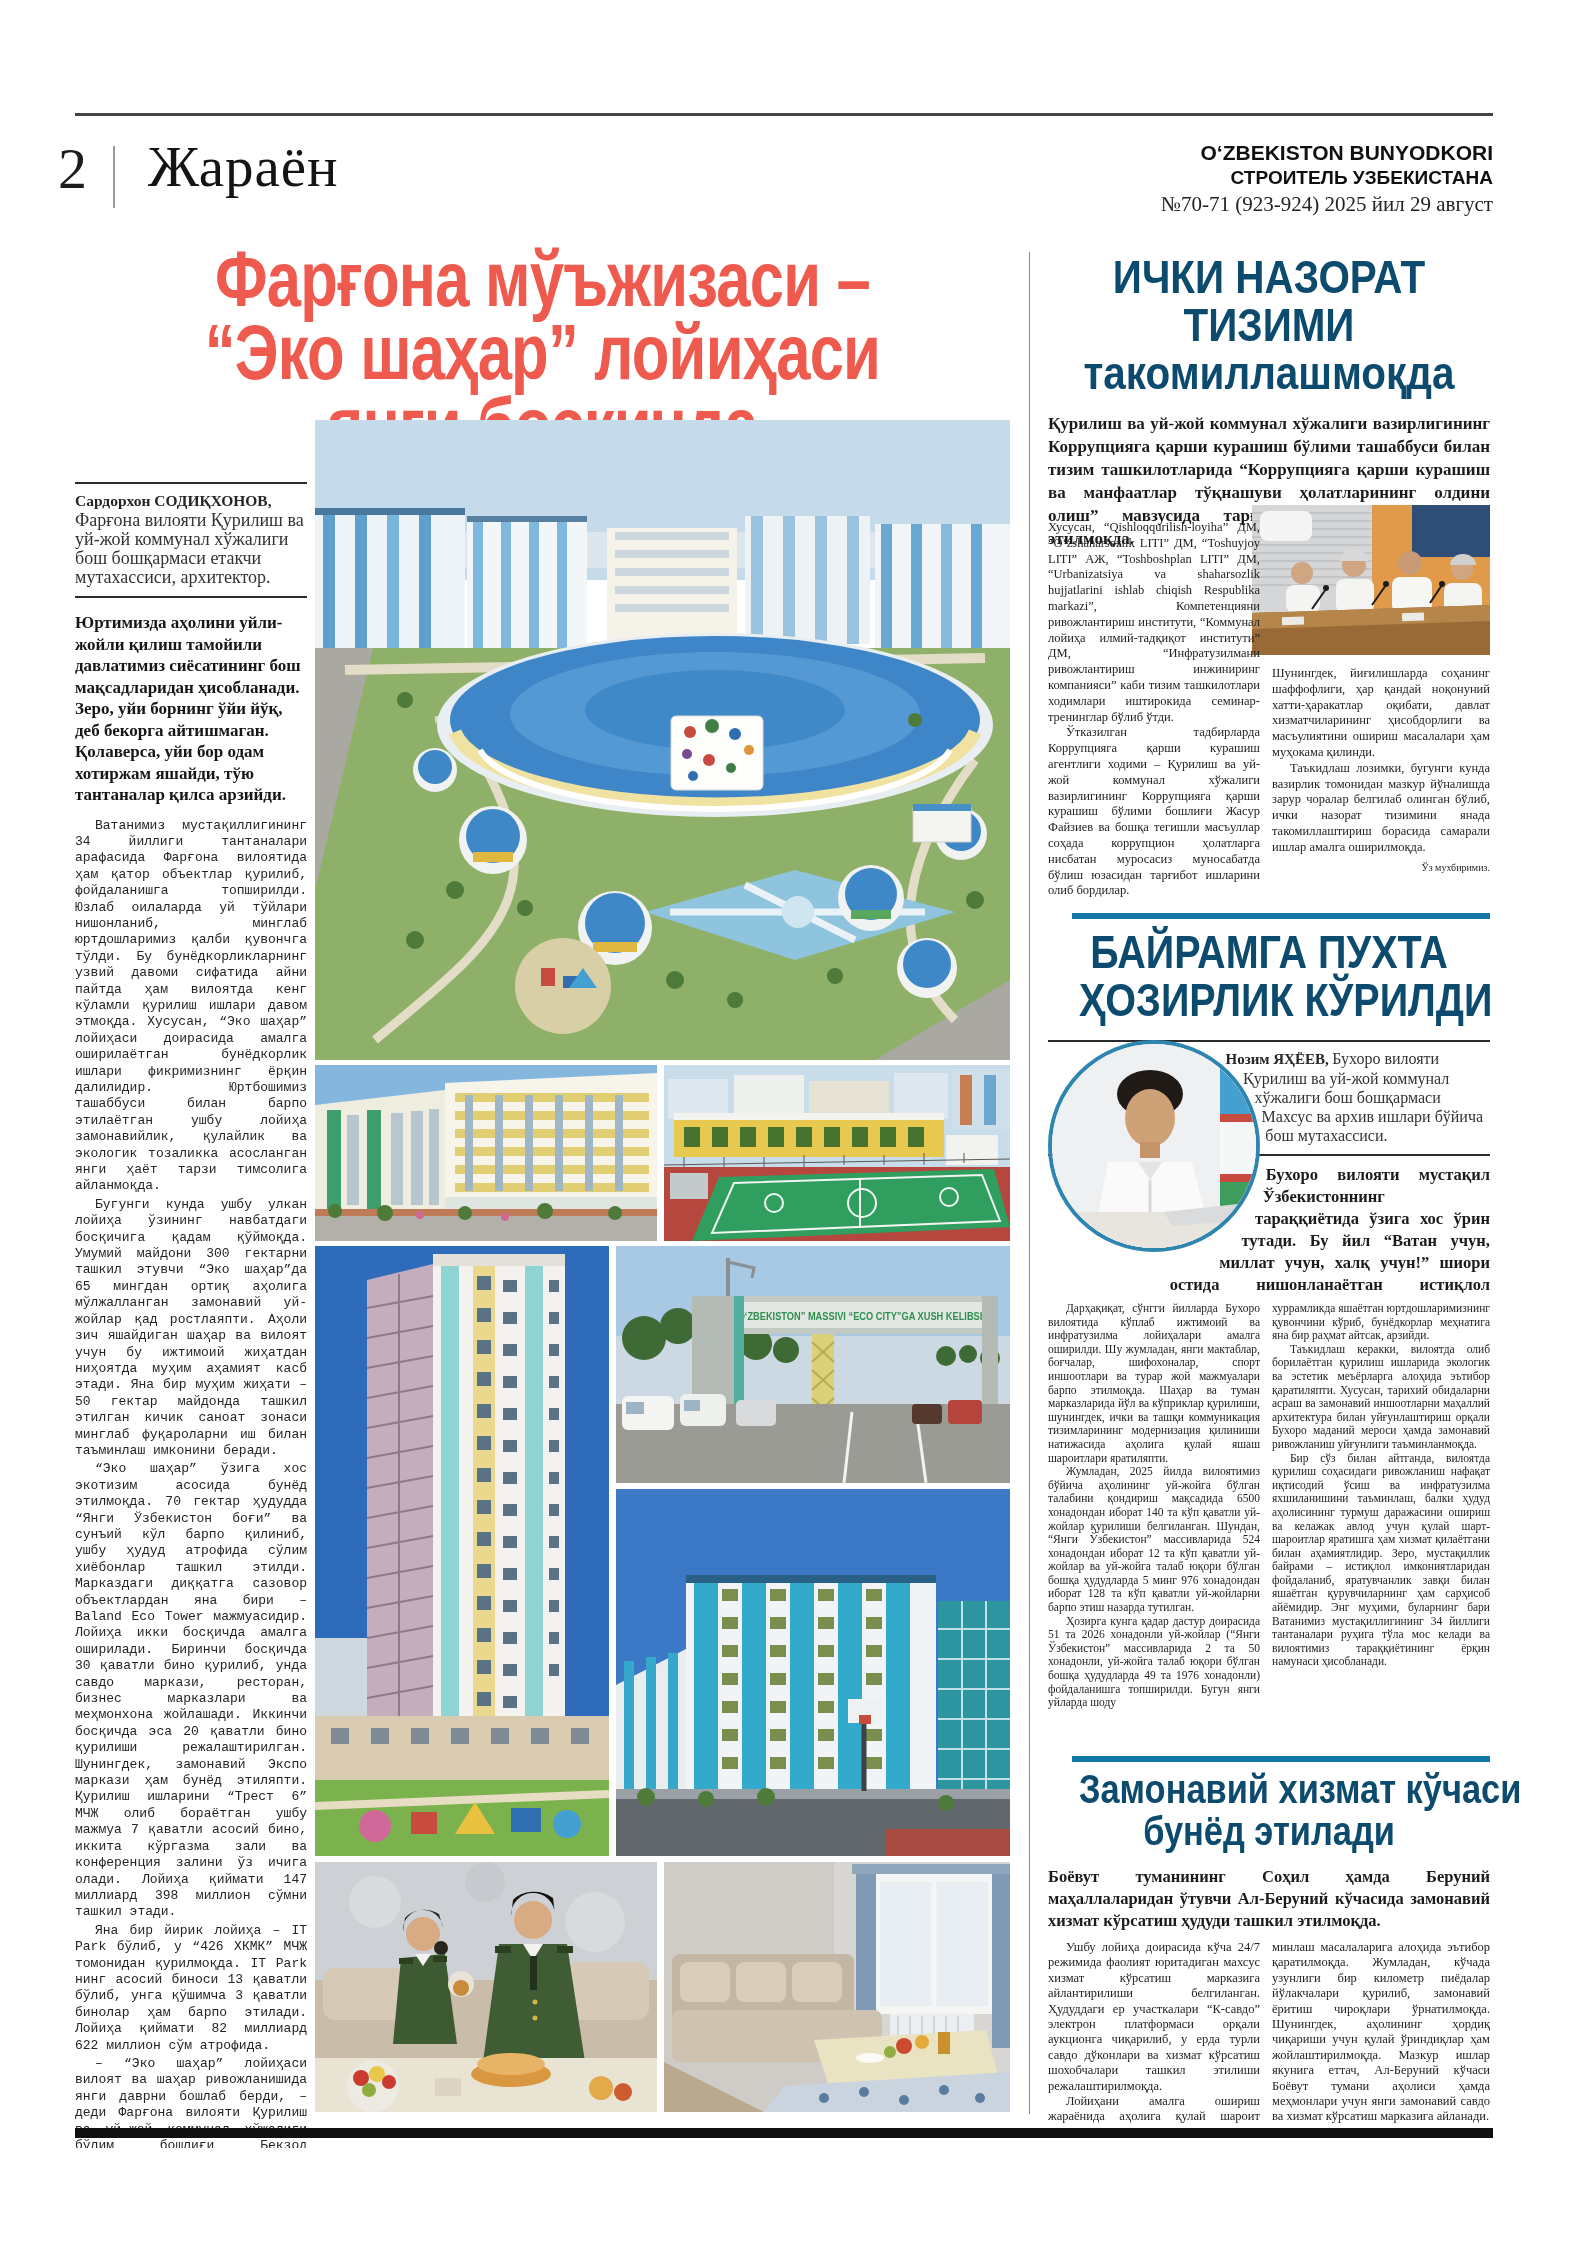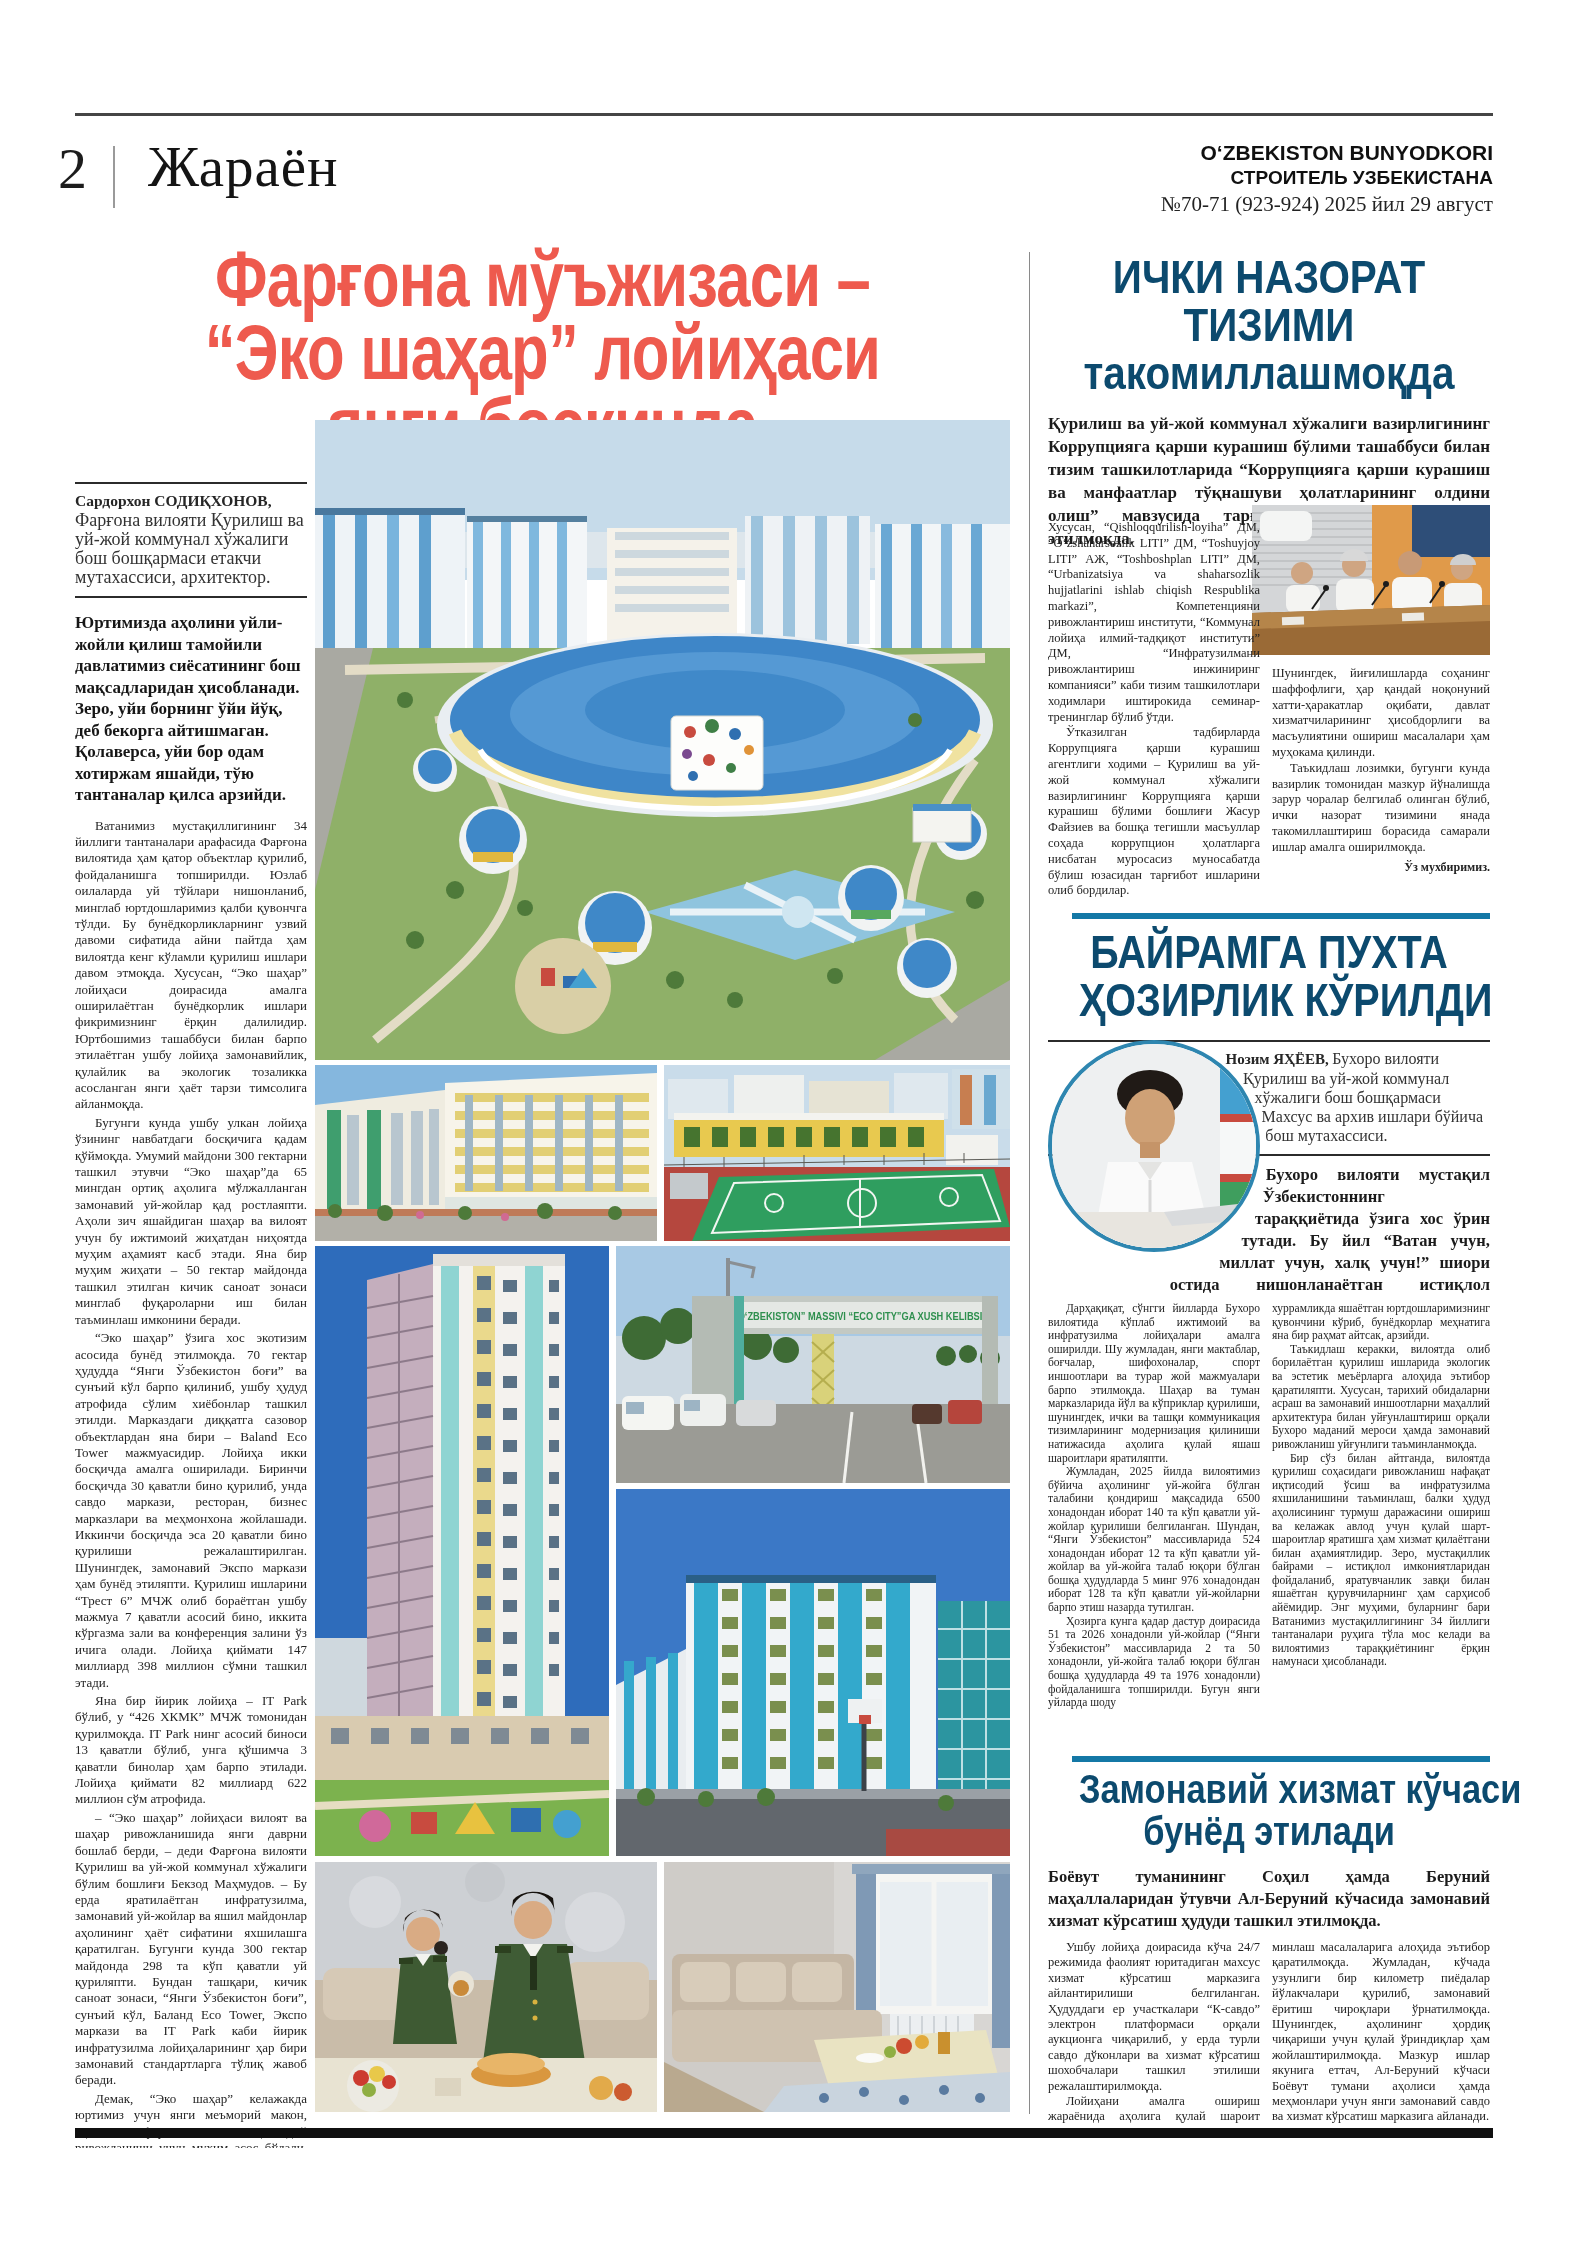--- a/index.html
+++ b/index.html
@@ -3,21 +3,21 @@
 <meta charset="utf-8">
 <style>
   html,body{margin:0;padding:0;background:#ffffff;}
   .page{position:relative;width:1588px;height:2246px;background:#fff;overflow:hidden;
         font-family:"Liberation Serif",serif;color:#262626;}
   .abs{position:absolute;}
   .rule{background:#454545;}
   .serif{font-family:"Liberation Serif",serif;}
   .sans{font-family:"Liberation Sans",sans-serif;}
   .jtext{text-align:justify;}
-  .jtext p{margin:0 0 2px 0;text-indent:20px;}
+  .jtext p{margin:0 0 2px 0;text-indent:20px;font-family:Liberation Mono, monospace;}
   
   .pagenum{font-size:58px;color:#1c1c1c;line-height:1;}
   .section-title{font-size:57px;color:#141414;line-height:1;letter-spacing:1px;}
   .brand{font-weight:bold;color:#101010;text-align:right;line-height:1.25;}
   .issue{color:#222;text-align:right;}
   
   .headline{width:935px;text-align:center;color:#ee5a4e;font-family:"Liberation Sans",sans-serif;
             font-weight:bold;}
   .headline .hl{font-size:77px;line-height:73px;transform:scaleX(0.80);transform-origin:50% 50%;
             white-space:nowrap;letter-spacing:-1px;}
@@ -29,21 +29,21 @@
   .bodytext{font-size:13px;line-height:16.4px;color:#242424;}
   
   .blue{color:#0c4a6e;}
   .btitle{width:442px;text-align:center;font-family:"Liberation Sans",sans-serif;font-weight:bold;}
   .btitle .bl{transform:scaleX(0.86);transform-origin:50% 50%;white-space:nowrap;}
   .bbar{background:#1478a6;height:6px;width:418px;}
   .intro{font-weight:bold;font-size:17px;line-height:23px;color:#1b1b1b;text-align:justify;}
   .rcol{font-size:12.5px;line-height:15.8px;color:#242424;text-align:justify;overflow:hidden;}
   .rcol p{margin:0;text-indent:18px;}
   .rcol p.noind{text-indent:0;}
-  .byline{font-weight:bold;text-align:right;font-size:12px;margin-top:4px;}
+  .byline{font-weight:normal;text-align:right;font-size:10px;margin-top:4px;}
   .photo{display:block;}
   .portrait-wrap{width:212px;height:212px;border-radius:50%;overflow:hidden;border:4px solid #2e86b0;box-sizing:border-box;}
   .vrule{width:1px;background:#8a8a8a;}
   .botbar{background:#101010;}
   .a3head{overflow:hidden;}
   .a3float{float:left;width:224px;height:250px;shape-outside:circle(118px at 100px 118px);}
 </style>
 </head>
 <body>
 

